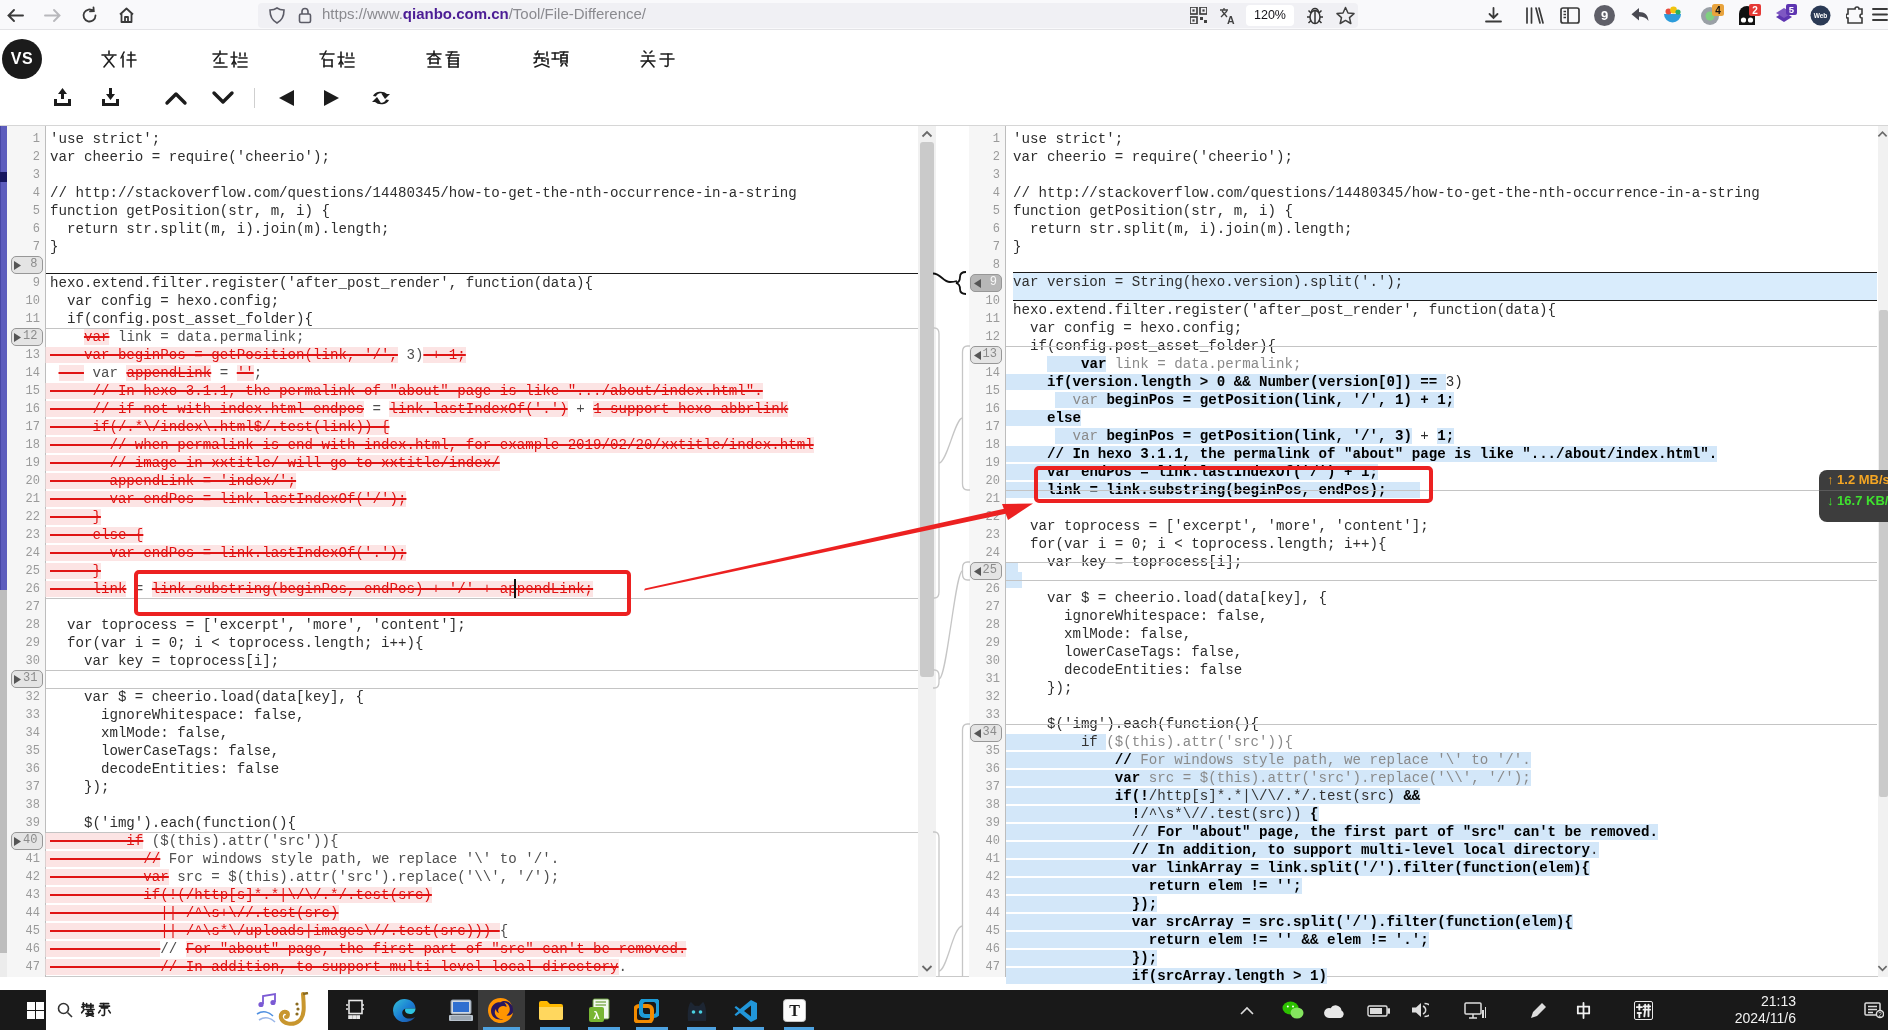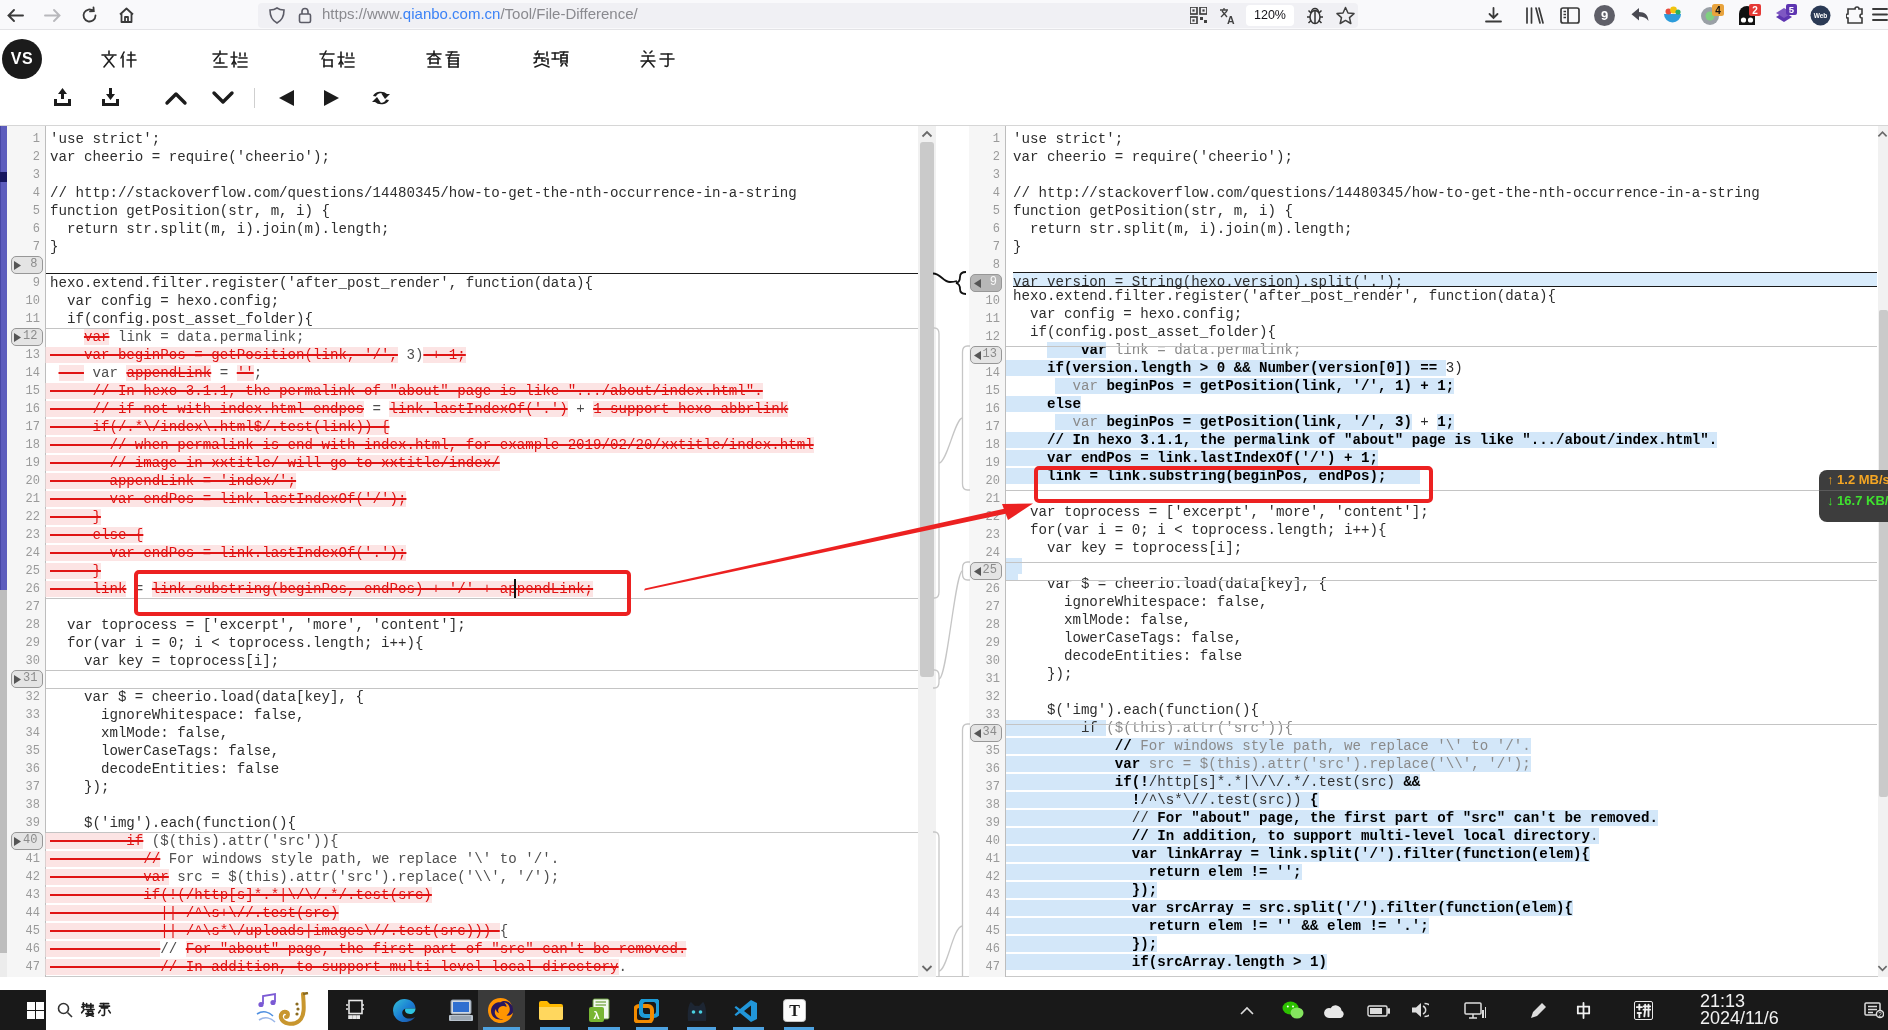--- a/index.html
+++ b/index.html
@@ -1,37 +1,37 @@
 <!DOCTYPE html>
 <html><head><meta charset="utf-8"><style>
 *{margin:0;padding:0;box-sizing:border-box}
 html,body{width:1888px;height:1030px;overflow:hidden;background:#fff;font-family:"Liberation Sans",sans-serif}
 .ab{position:absolute}
 #bbar{position:absolute;left:0;top:0;width:1888px;height:30px;background:#f9f9fb;border-bottom:1px solid #e3e3e6}
 #urlbar{position:absolute;left:258px;top:3px;width:1100px;height:25px;background:#f0f0f4;border-radius:4px}
 .urltext{position:absolute;left:322px;top:5px;font-size:15px;color:#8a8a8f;white-space:pre}
-.urltext b{color:#3b82f6;font-weight:normal}
+.urltext b{color:#4c1d95;font-weight:bold}
 #zoompill{position:absolute;left:1246px;top:5px;width:48px;height:21px;background:#fff;border-radius:4px;font-size:12.5px;color:#15141a;text-align:center;line-height:21px}
 #menubar{position:absolute;left:0;top:30px;width:1888px;height:52px;background:#fff}
 #vslogo{position:absolute;left:2px;top:39px;width:40px;height:40px;border-radius:50%;background:#1b1b1b;color:#fff;
  font-size:16px;font-weight:bold;text-align:center;line-height:40px;letter-spacing:0.5px}
 #toolbar{position:absolute;left:0;top:82px;width:1888px;height:43px;background:#fff}
 #edit{position:absolute;left:0;top:125px;width:1888px;height:852px;background:#fff;border-top:1px solid #d6d6d6;border-bottom:1px solid #c9c9c9}
 .code{position:absolute;font-family:"Liberation Mono",monospace;font-size:14.15px;line-height:18px;white-space:pre;color:#2e2e2e}
 .cl{height:18px}
 .gut{position:absolute;font-family:"Liberation Mono",monospace;font-size:12px;line-height:18px;color:#9a9a9a;text-align:right}
 .gl{height:18px}
 i{font-style:normal;color:#e01414;background:#fce4e4;text-decoration:line-through;text-decoration-thickness:1.6px}
 i.f{box-shadow:-4.5px 0 0 #fce4e4}
 s.f{box-shadow:-7px 0 0 #d3e7f9}
 s{text-decoration:none;background:#d3e7f9;color:#333}
 b{color:#000}
 u{text-decoration:none;color:#8a8a8a}
 v{color:#4f4f4f}
-.r9{background:#d9ecfc;border-top:1.6px solid #1a1a1a;border-bottom:1.6px solid #1a1a1a;margin-top:-1.6px;height:15px}
+.r9{background:#d9ecfc;border-top:1.6px solid #1a1a1a;border-bottom:1.6px solid #1a1a1a;margin-top:-1.6px;height:29px}
 .fbox{width:32px;height:18px;border:1.6px solid #979797;border-radius:5px;font-family:"Liberation Mono",monospace;
  font-size:12px;line-height:15px;text-align:right;padding-right:4px}
 .hline{position:absolute;height:1px;background:#c4c4c4}
 #taskbar{position:absolute;left:0;top:990px;width:1888px;height:40px;background:#191919}
 </style></head><body>
 
 <div id="bbar"></div>
 <svg class="ab" style="left:6px;top:6px" width="19" height="19" viewBox="0 0 19 19" stroke="#3a3a3a" stroke-width="1.9" fill="none" stroke-linecap="round">
     <path d="M17,9.5 H3 M8,4 L2.5,9.5 L8,15"></path>
   </svg>
@@ -616,18 +616,18 @@
     <path d="M1,5 L7,5"></path>
     <path d="M2,12 L6,12"></path>
     <path d="M4,12 L4,17"></path>
     <path d="M11,2 L11,6"></path>
     <path d="M15,2 L15,6"></path>
     <path d="M9,4 L17,4"></path>
     <path d="M9,8 L17,8"></path>
     <path d="M11,8 L10,16"></path>
     <path d="M15,8 L15,16"></path>
   </svg>
-<div class="ab" style="left:1700px;top:993px;width:96px;height:34px;color:#f2f2f2;font-size:18px;text-align:left;line-height:17px">21:13<br>2024/11/6</div>
+<div class="ab" style="left:1700px;top:993px;width:96px;height:34px;color:#f2f2f2;font-size:14px;text-align:right;line-height:17px">21:13<br>2024/11/6</div>
 <svg class="ab" style="left:1864px;top:1002px" width="20" height="17" viewBox="0 0 20 17" fill="none" stroke="#ddd" stroke-width="1.5">
     <rect x="1" y="1" width="15" height="12" rx="1"></rect>
     <path d="M4,4.5 H13 M4,7.5 H13 M4,10.5 H9"></path>
     <circle cx="16" cy="12" r="3.6" fill="#191919" stroke="#ddd"></circle>
     <text x="16" y="14.5" font-size="6.5" fill="#ddd" text-anchor="middle" stroke="none" font-family="Liberation Sans">2</text>
   </svg>
 </body></html>

